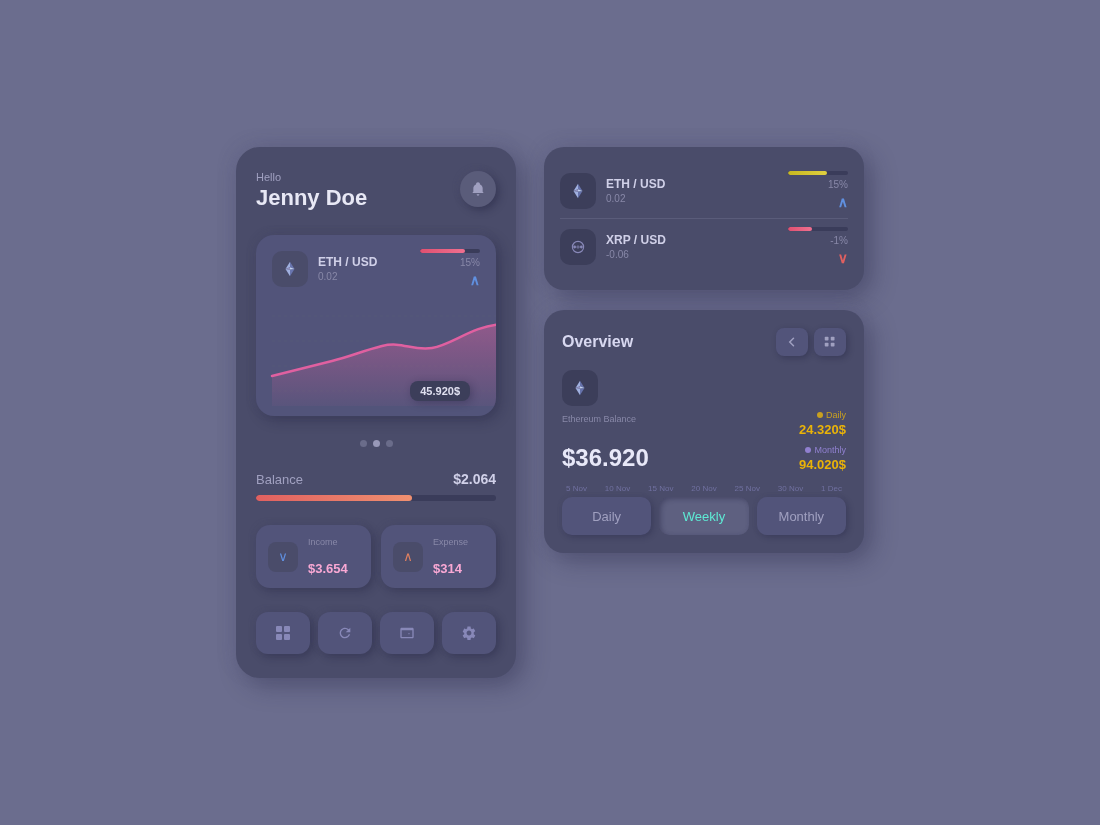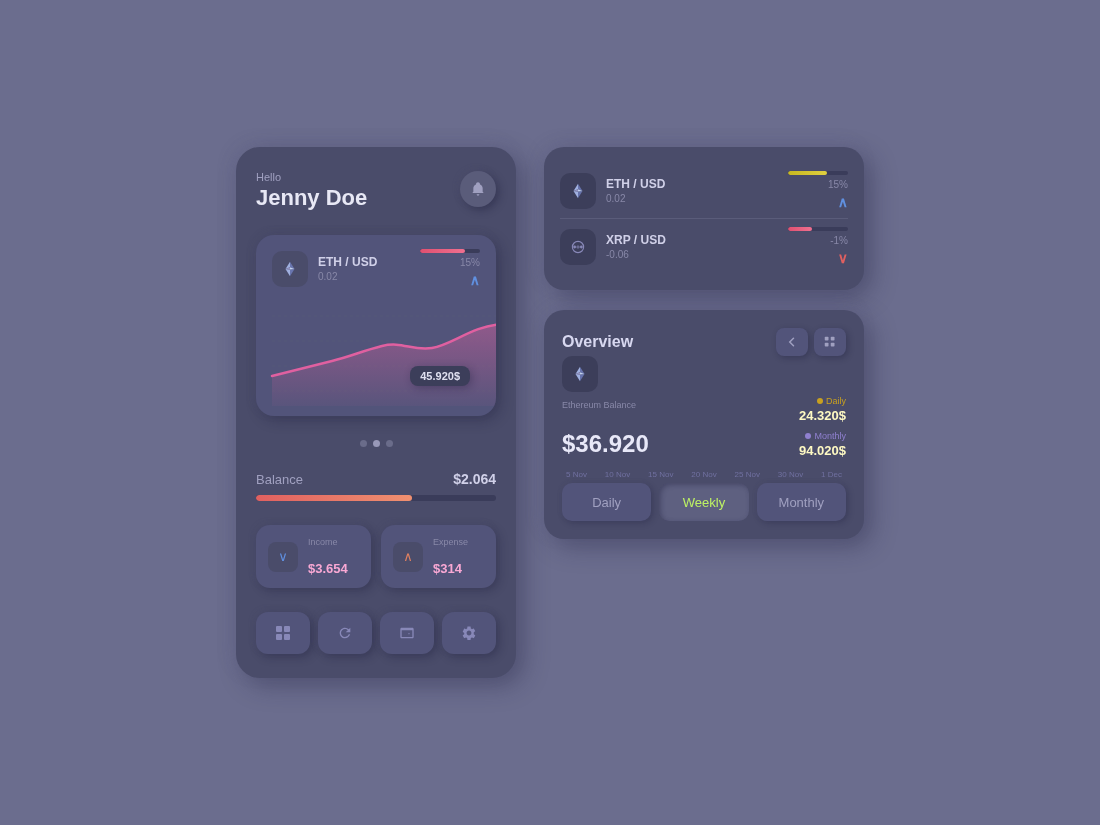--- a/index.html
+++ b/index.html
@@ -140,21 +140,21 @@
     
     .chart-area {
       height: 120px;
       position: relative;
       margin-top: 8px;
     }
 
     .chart-value-badge {
       position: absolute;
       right: 10px;
-      bottom: 30px;
+      bottom: 15px;
       background: #3c3e5a;
       border-radius: 8px;
       padding: 4px 10px;
       font-size: 11px;
       font-weight: 600;
       color: #e0e0f0;
       box-shadow: 2px 2px 8px rgba(20,20,50,0.3);
     }
 
     
@@ -352,20 +352,21 @@
       background: #4a4c6a;
       border-radius: 20px;
       padding: 18px;
       box-shadow: 8px 8px 24px rgba(30,30,60,0.35), -4px -4px 16px rgba(100,100,140,0.18);
     }
 
     .overview-header {
       display: flex;
       align-items: center;
       justify-content: space-between;
+      margin-bottom: 14px;
     }
 
     .overview-title {
       font-size: 16px;
       font-weight: 600;
       color: #d8d8f0;
     }
 
     .overview-controls {
       display: flex;
@@ -452,21 +453,21 @@
       background: #c8a020;
     }
 
     .dot-indicator.purple {
       background: #9080d0;
     }
 
     .ov-stat-value {
       font-size: 13px;
       font-weight: 700;
-      color: #fef9c3;
+      color: #eab308;
       margin-left: 20px;
     }
 
     
     .x-axis {
       display: flex;
       justify-content: space-between;
       margin-top: 0;
       padding: 0 4px;
     }
@@ -496,21 +497,21 @@
     }
 
     .time-tab.inactive {
       background: #52547a;
       color: #a0a0c0;
       box-shadow: 2px 2px 6px rgba(20,20,50,0.25), -1px -1px 4px rgba(90,90,120,0.12);
     }
 
     .time-tab.active {
       background: #5e6080;
-      color: #bef264;
+      color: #5eead4;
       box-shadow: inset 2px 2px 5px rgba(20,20,50,0.3), inset -1px -1px 3px rgba(90,90,120,0.15);
     }
 
     
     svg { overflow: visible; }
   </style>
 </head>
 <body>
 
 <div class="container">

